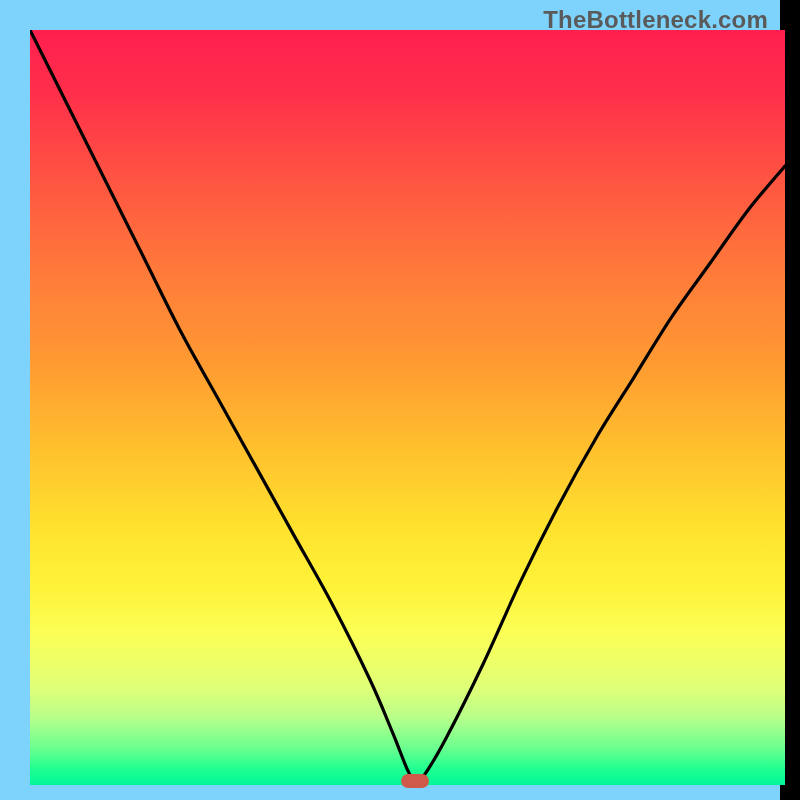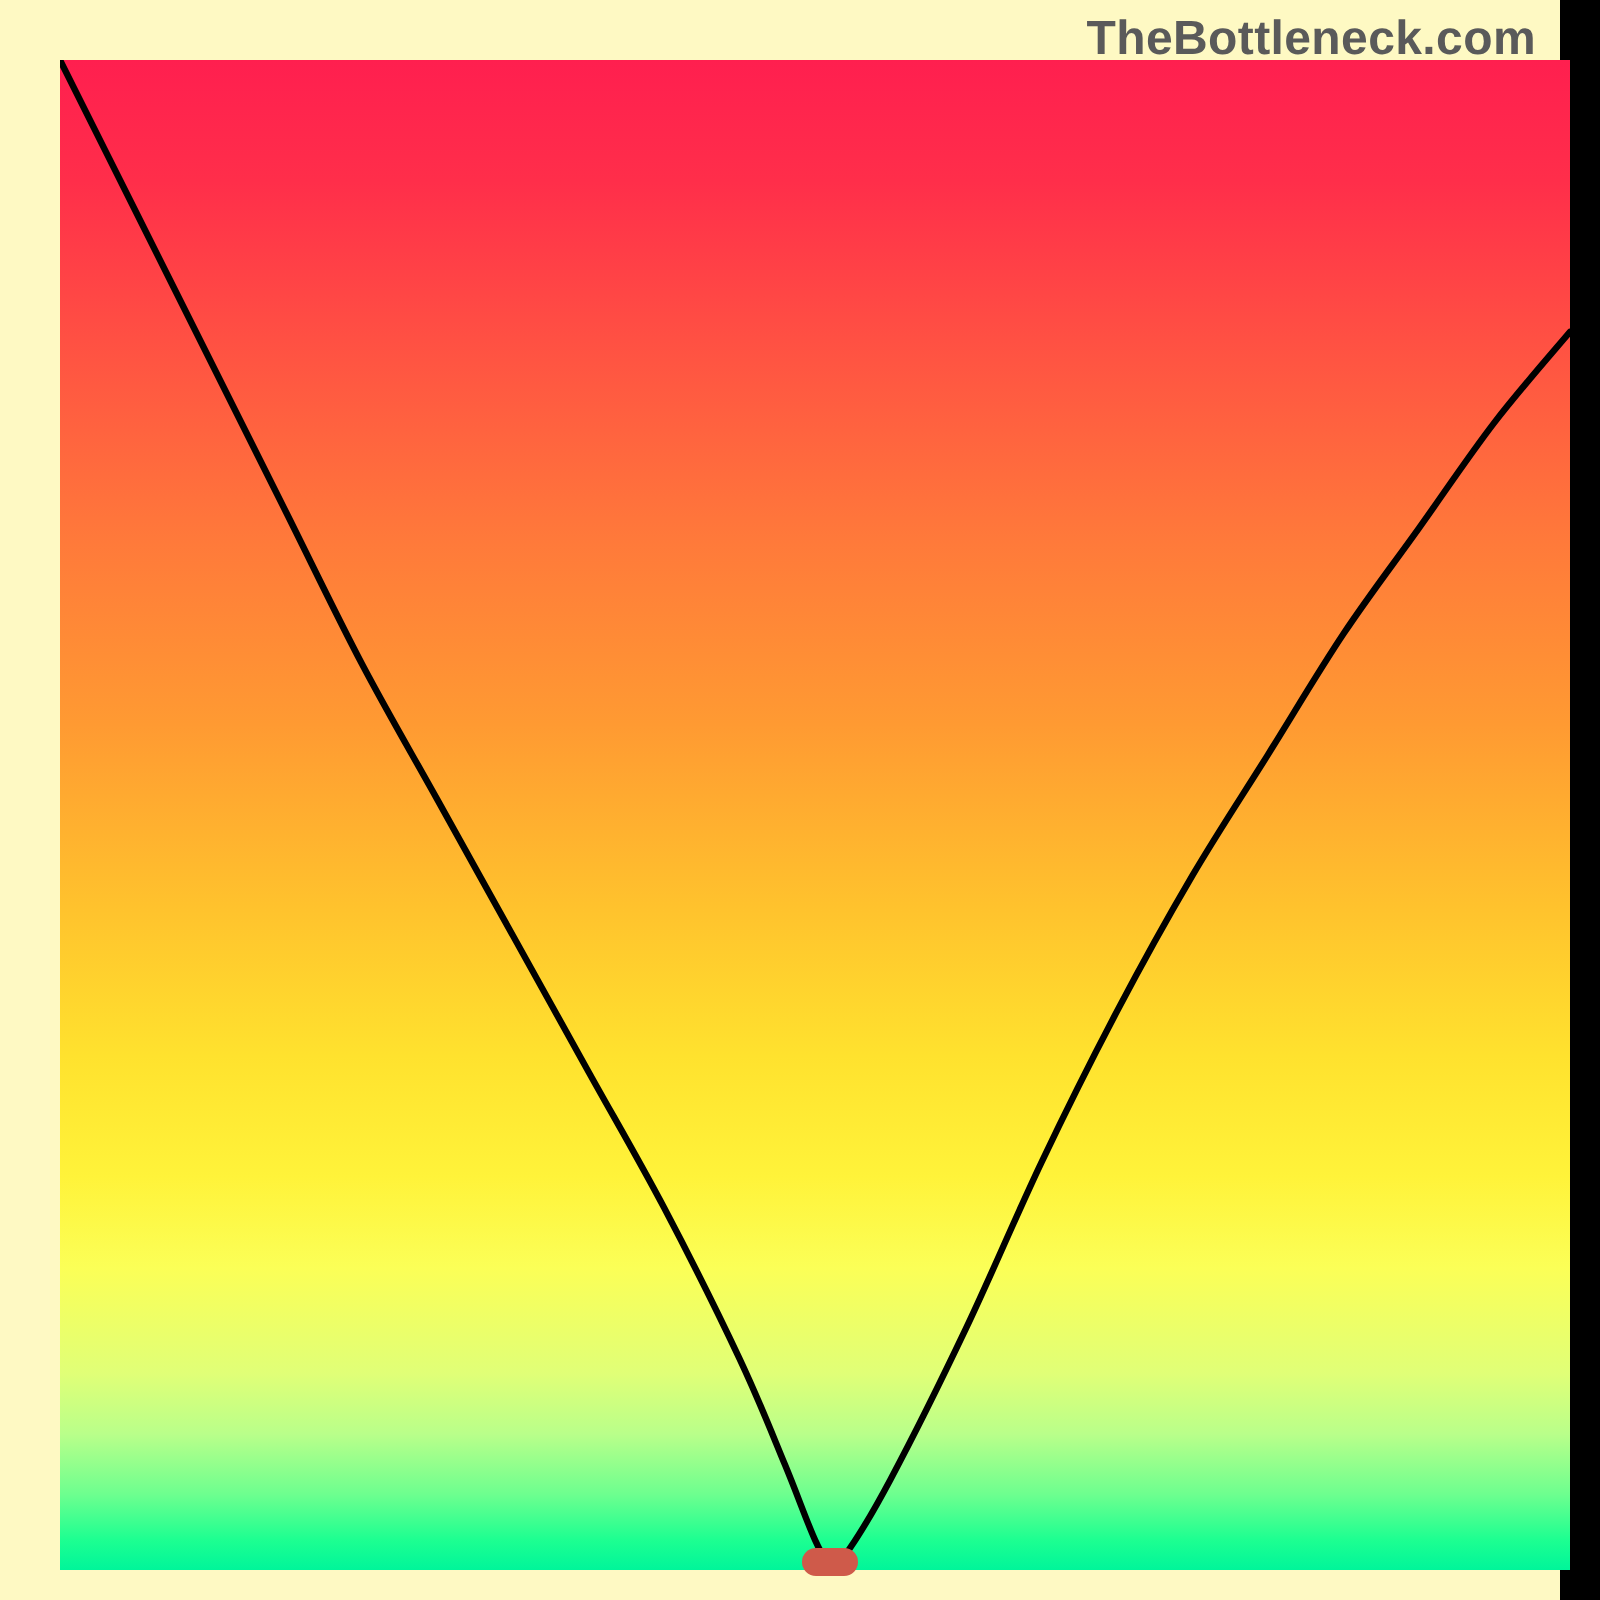--- a/index.html
+++ b/index.html
@@ -1,21 +1,21 @@
 <!DOCTYPE html>
 <html><head>
 <meta charset="utf-8">
 <style>
   * { margin: 0; padding: 0; box-sizing: border-box; }
   html, body { width: 800px; height: 800px; overflow: hidden; background: #000; }
   .container {
     position: relative;
     width: 780px;
     height: 800px;
-    background: #fef9c3;
+    background: #7dd3fc;
   }
   .watermark {
     position: absolute;
     top: 6px;
     right: 12px;
     font-family: Arial, Helvetica, sans-serif;
     font-size: 24px;
     font-weight: 600;
     color: #5a5a5a;
     letter-spacing: 0.2px;

